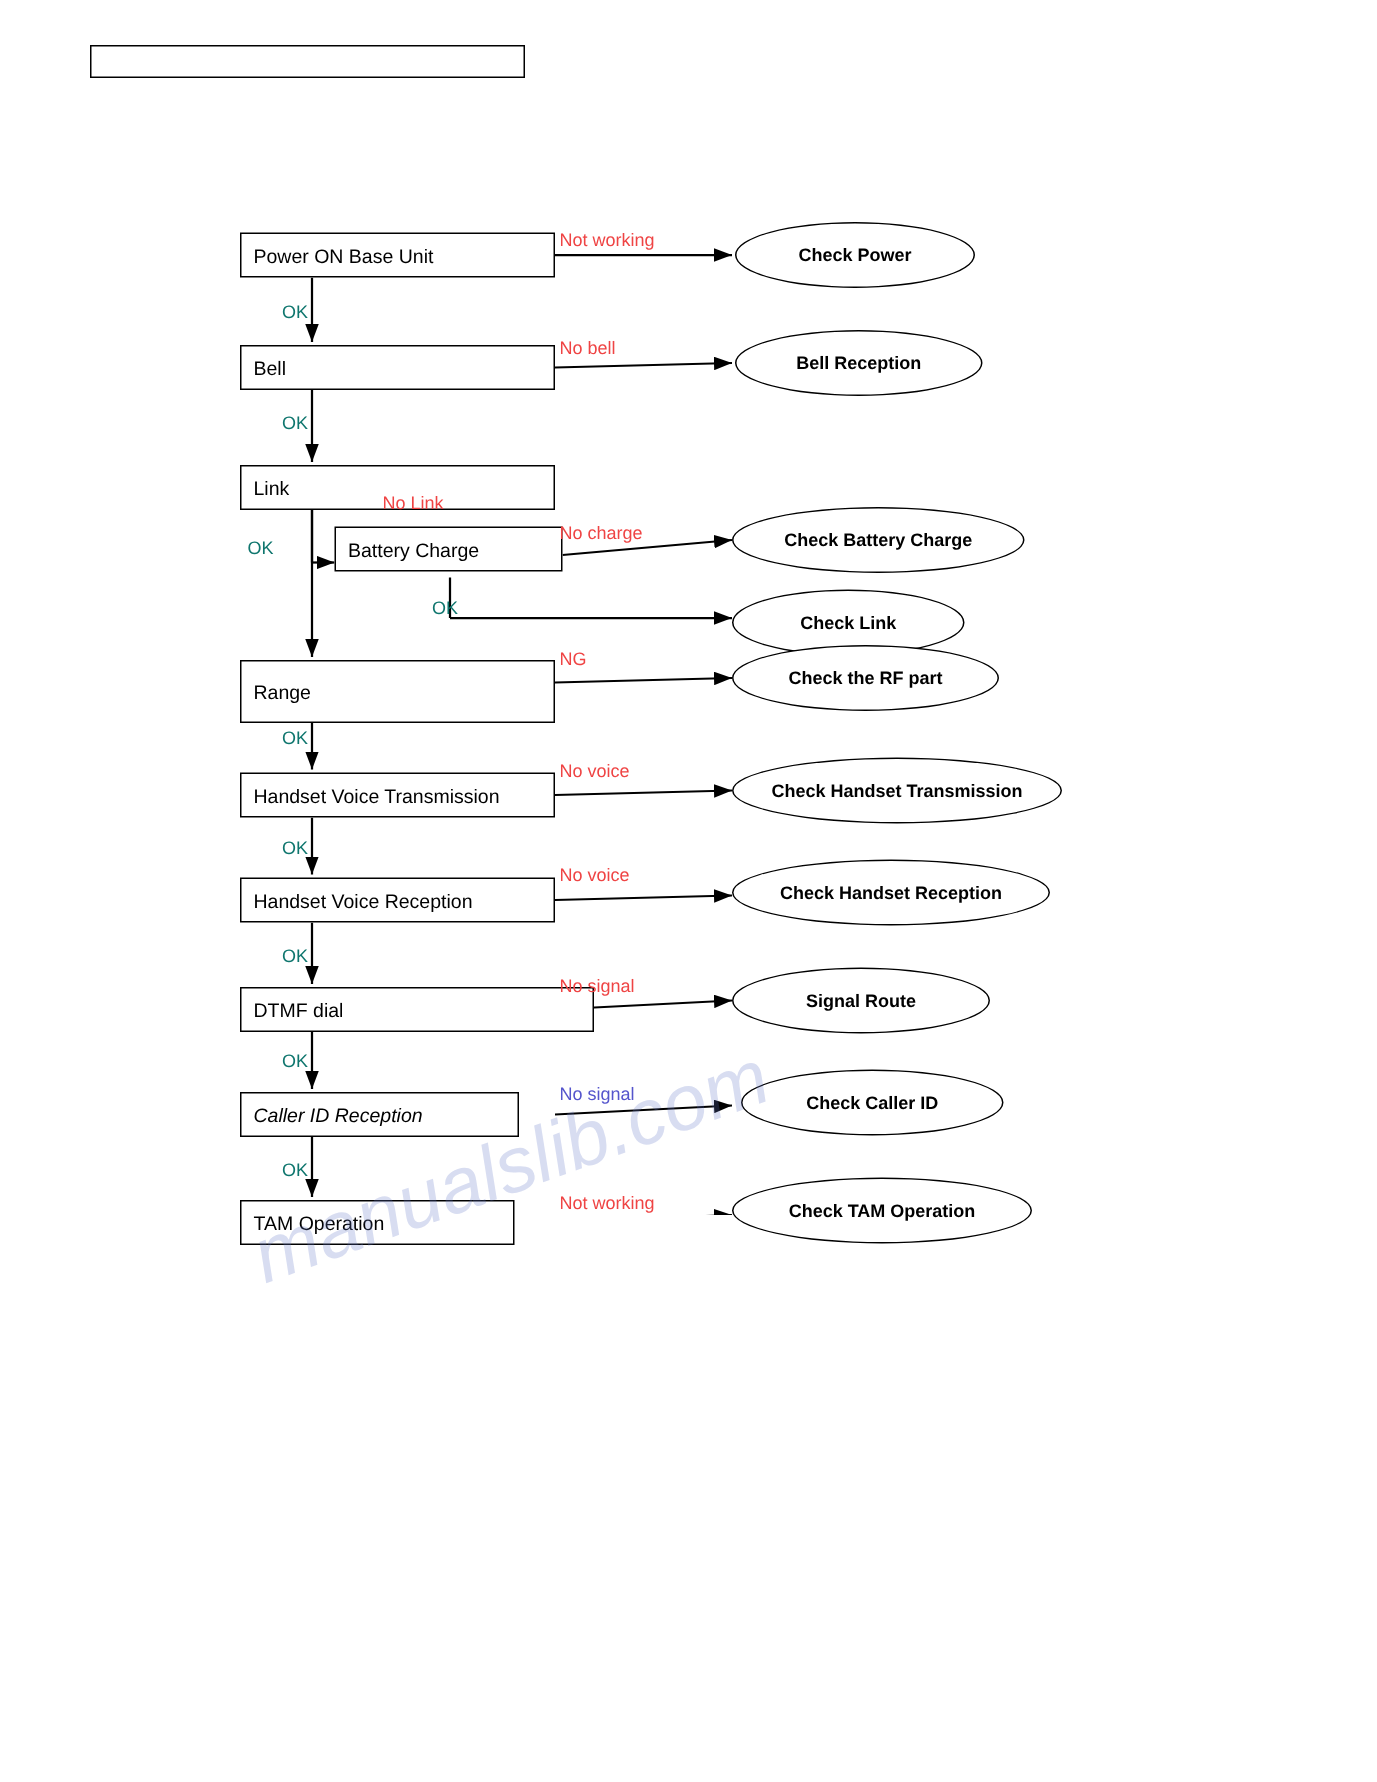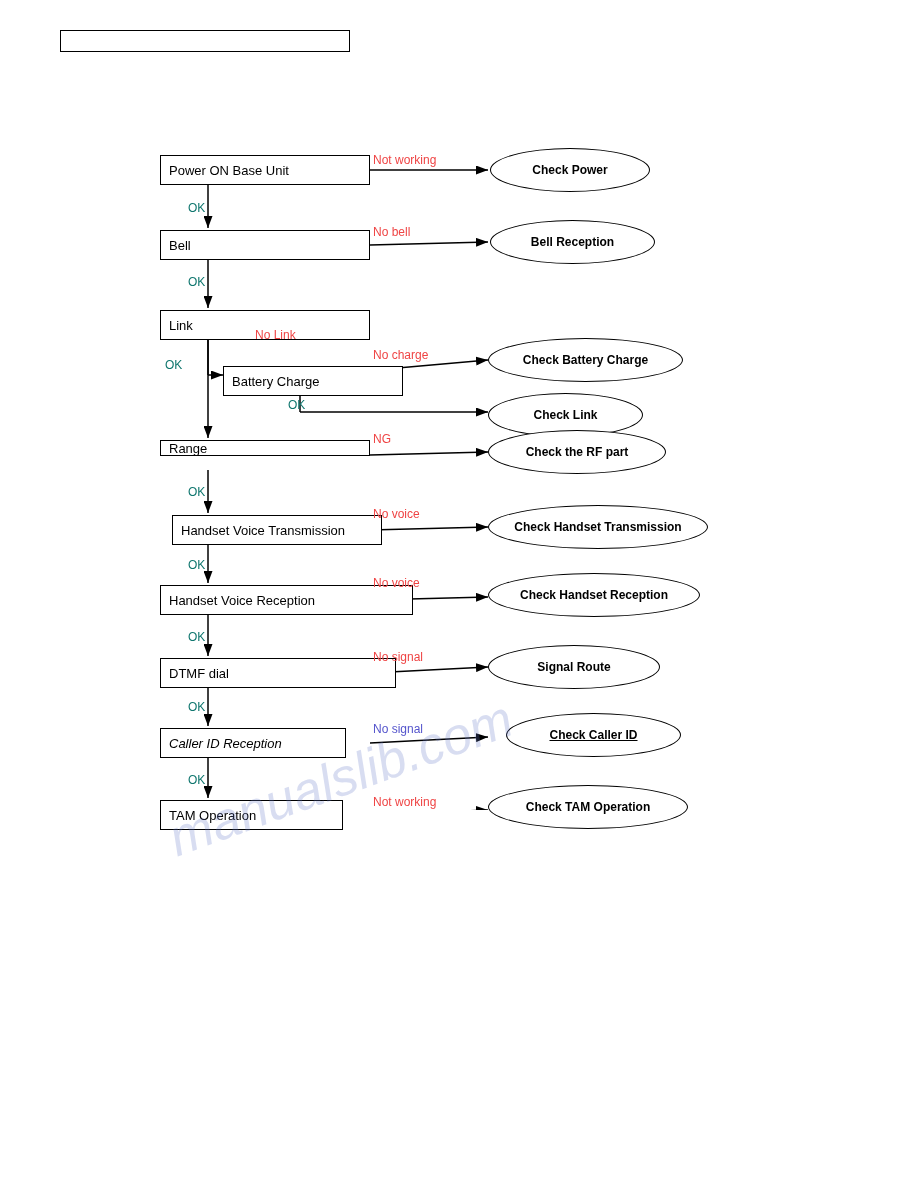--- a/index.html
+++ b/index.html
@@ -163,33 +163,33 @@
     </div>
 
     <div class="rect-box" style="left:100px; top:120px; width:210px; height:30px;">
       <span>Bell</span>
     </div>
 
     <div class="rect-box" style="left:100px; top:200px; width:210px; height:30px;">
       <span>Link</span>
     </div>
 
-    <div class="rect-box" style="left:163px; top:256px; width:180px; height:30px;align-items:center;">
+    <div class="rect-box" style="left:163px; top:241px; width:152px; height:30px;align-items:center;">
       <span>Battery Charge</span>
     </div>
 
-    <div class="rect-box" style="left:100px; top:330px; width:210px; height:16px;">
+    <div class="rect-box" style="left:100px; top:330px; width:210px; height:42px;">
       <span>Range</span>
     </div>
 
-    <div class="rect-box" style="left:112px; top:405px; width:210px; height:30px;">
+    <div class="rect-box" style="left:100px; top:405px; width:210px; height:30px;">
       <span>Handset Voice Transmission</span>
     </div>
 
-    <div class="rect-box" style="left:100px; top:475px; width:253px; height:30px;">
+    <div class="rect-box" style="left:100px; top:475px; width:210px; height:30px;">
       <span>Handset Voice Reception</span>
     </div>
 
     <div class="rect-box" style="left:100px; top:548px; width:236px; height:30px;">
       <span>DTMF dial</span>
     </div>
 
     <div class="rect-box" style="left:100px; top:618px; width:186px; height:30px;font-style:italic;">
       <span>Caller ID Reception</span>
     </div>
@@ -223,21 +223,21 @@
     </div>
 
     <div class="oval-box" style="left:428px; top:463px; width:212px; height:44px; border-radius:50%;">
       <span>Check Handset Reception</span>
     </div>
 
     <div class="oval-box" style="left:428px; top:535px; width:172px; height:44px; border-radius:50%;justify-content:center;">
       <span>Signal Route</span>
     </div>
 
-    <div class="oval-box" style="left:446px; top:603px; width:175px; height:44px; border-radius:50%;text-decoration:underline;">
+    <div class="oval-box" style="left:434px; top:603px; width:175px; height:44px; border-radius:50%;">
       <span>Check Caller ID</span>
     </div>
 
     <div class="oval-box" style="left:428px; top:675px; width:200px; height:44px; border-radius:50%;">
       <span>Check TAM Operation</span>
     </div>
 
     <div class="arrow-label" style="left:313px; top:43px;">
       <span>Not working</span>
     </div>

